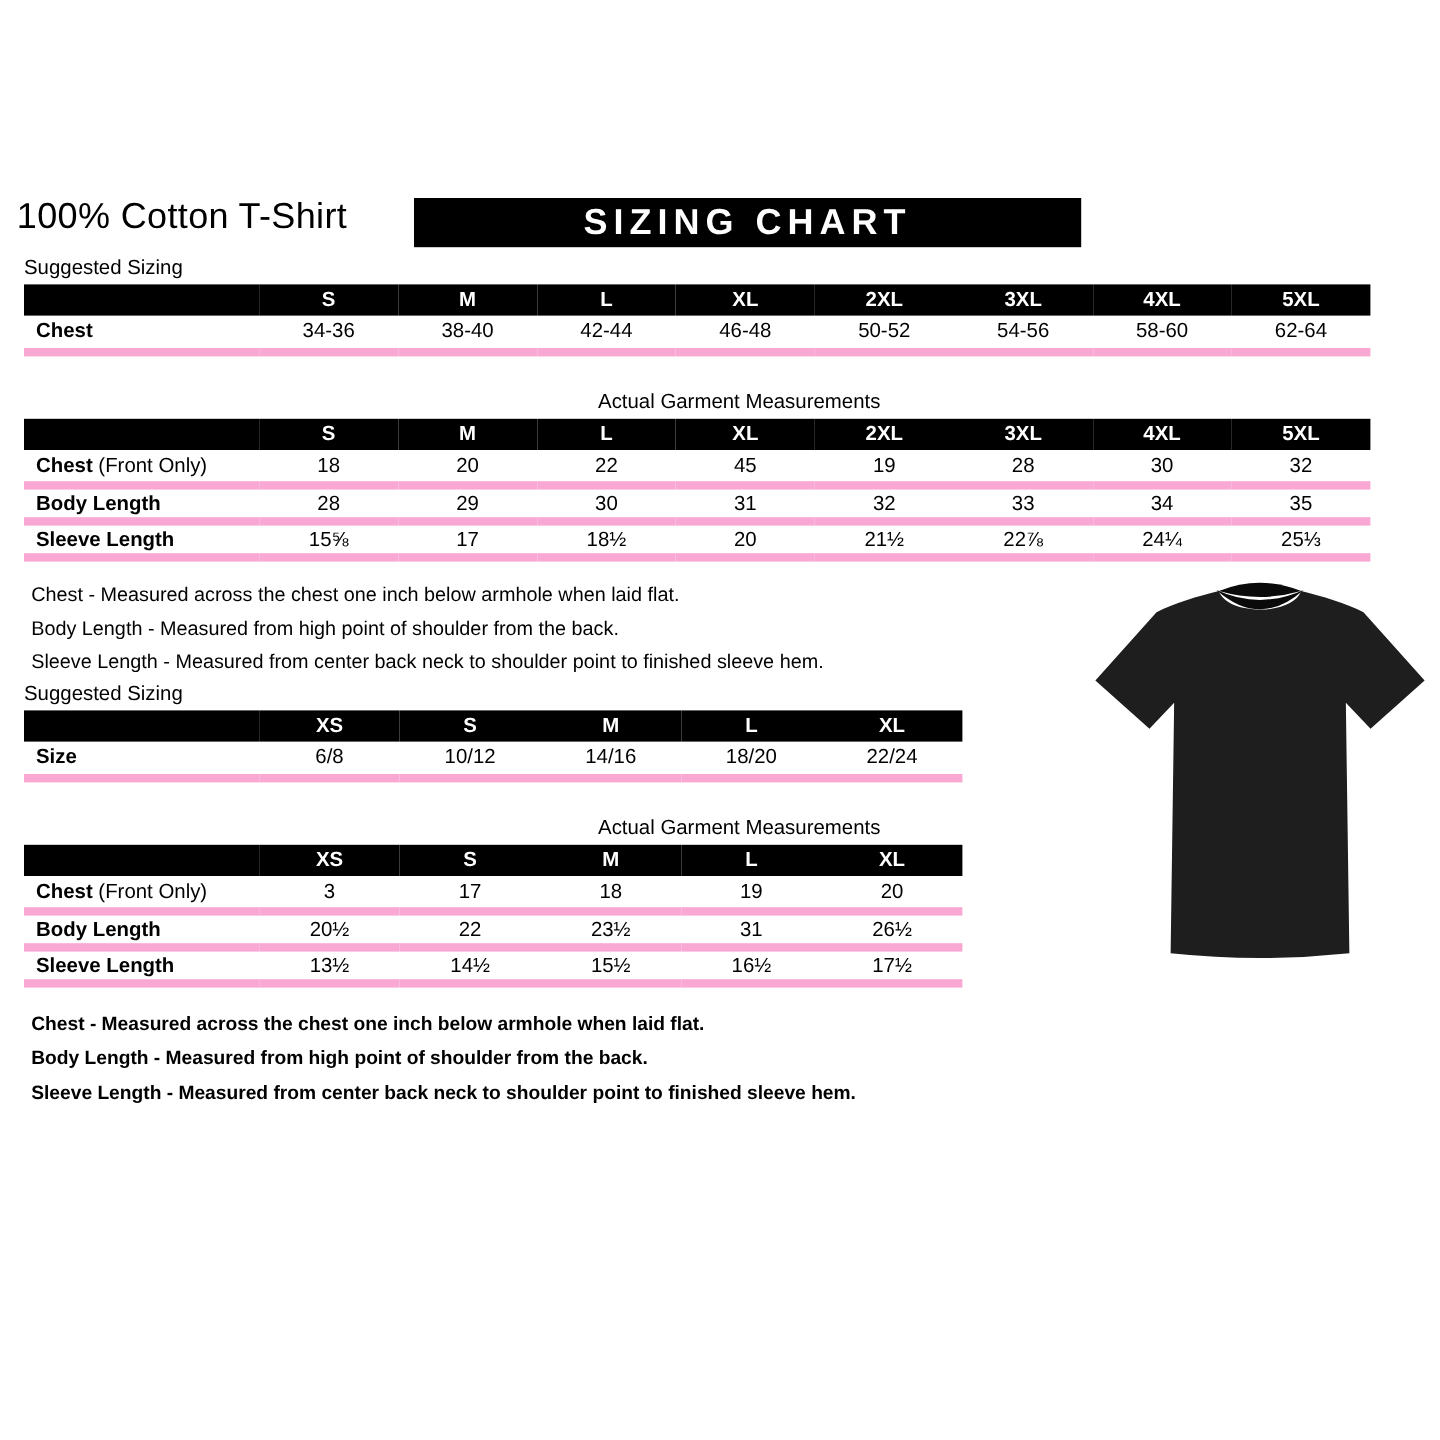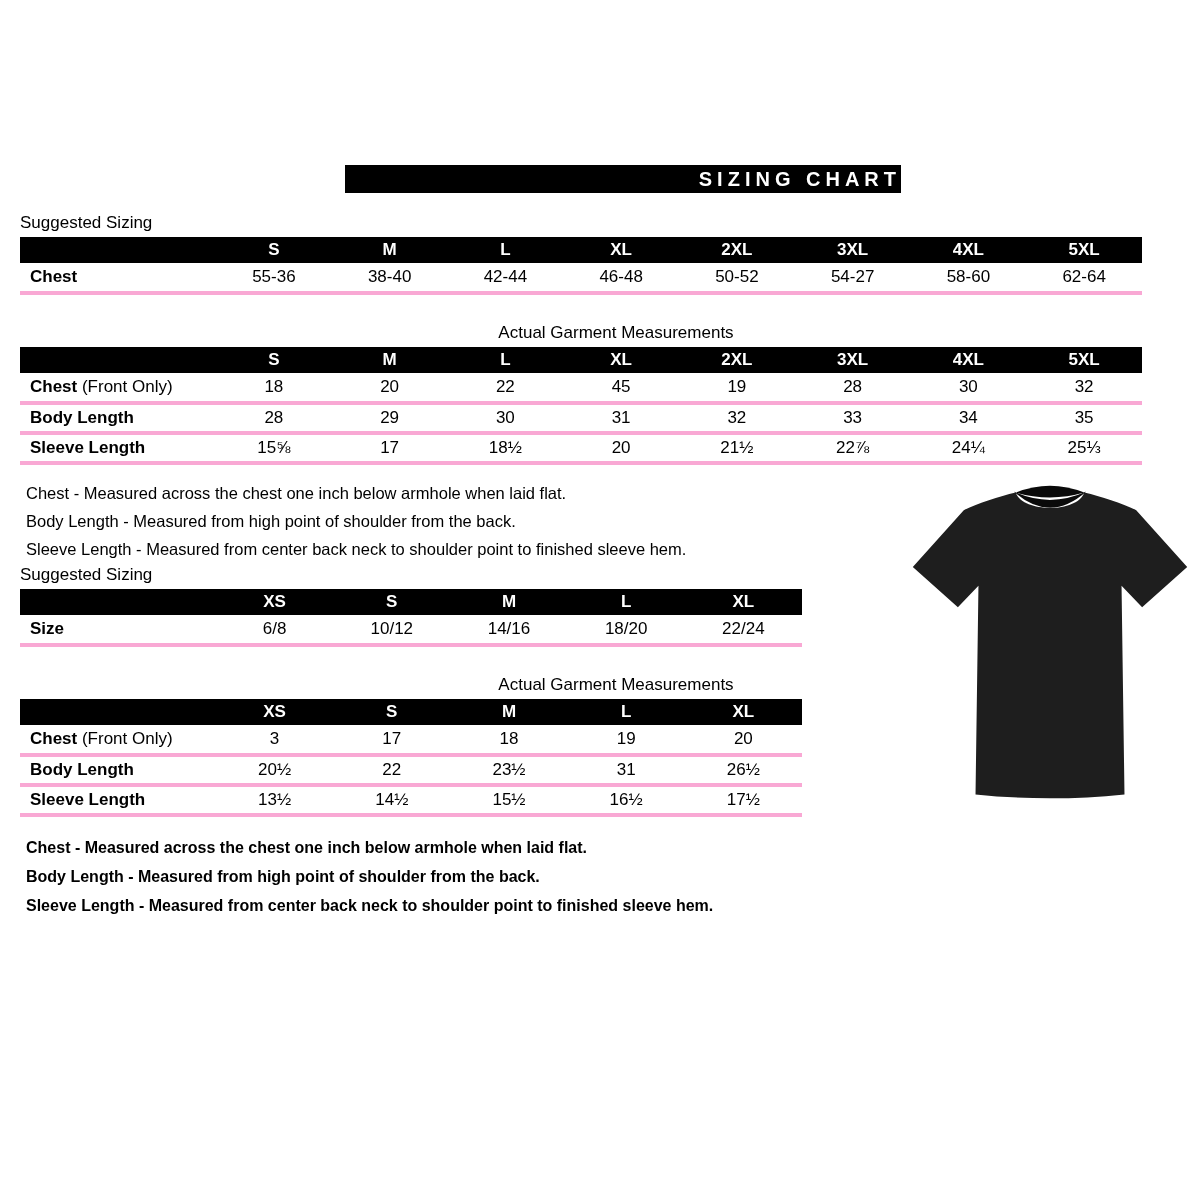--- a/index.html
+++ b/index.html
@@ -20,27 +20,27 @@
     margin: 0;
     font-size: 30px;
     font-weight: 400;
     letter-spacing: 0.3px;
   }
   .banner {
     position: absolute;
     top: 165px;
     left: 345px;
     width: 556px;
-    height: 28px;
+    height: 41px;
     background: #000;
     color: #fff;
     display: flex;
     align-items: center;
-    justify-content: flex-end;
-    font-size: 20px;
+    justify-content: center;
+    font-size: 30px;
     font-weight: 700;
     letter-spacing: 5px;
   }
   .content {
     position: absolute;
     top: 211px;
     left: 12px;
     width: 1200px;
   }
   .section-label {
@@ -63,21 +63,21 @@
     font-size: 17px;
     font-weight: 700;
     height: 26px;
     text-align: center;
     padding: 0;
   }
   table.size-table td {
     font-size: 17px;
     text-align: center;
     height: 30px;
-    border-bottom: 4px solid #f9a8d4;
+    border-bottom: 7px solid #f9a8d4;
     padding: 0;
   }
   table.size-table th:first-child,
   table.size-table td:first-child { width: 196px; }
   table.size-table td.label-col {
     text-align: left;
     padding-left: 10px;
   }
   table.size-table td.label-col b { font-weight: 700; }
   .notes { margin: 14px 0 0 14px; }
@@ -95,20 +95,21 @@
     left: 903px;
     width: 294px;
     height: 348px;
   }
 </style>
 </head>
 <body>
 
 <div class="page">
 
+  <h1 class="main-title">100% Cotton T-Shirt</h1>
 
   <div class="banner">
     <span>SIZING CHART</span>
   </div>
 
   <div class="content">
 
     <div class="section-label">Suggested Sizing</div>
 
     <table class="size-table adult">
@@ -121,26 +122,26 @@
             <th>XL</th>
             <th>2XL</th>
             <th>3XL</th>
             <th>4XL</th>
             <th>5XL</th>
           </tr>
         </thead>
         <tbody>
           <tr>
             <td class="label-col"><b>Chest</b></td>
-            <td>55-36</td>
+            <td>34-36</td>
             <td>38-40</td>
             <td>42-44</td>
             <td>46-48</td>
             <td>50-52</td>
-            <td>54-27</td>
+            <td>54-56</td>
             <td>58-60</td>
             <td>62-64</td>
           </tr>
         </tbody>
       </table>
 
     <div class="section-label gap-top">Actual Garment Measurements</div>
 
     <table class="size-table adult">
         <thead>

